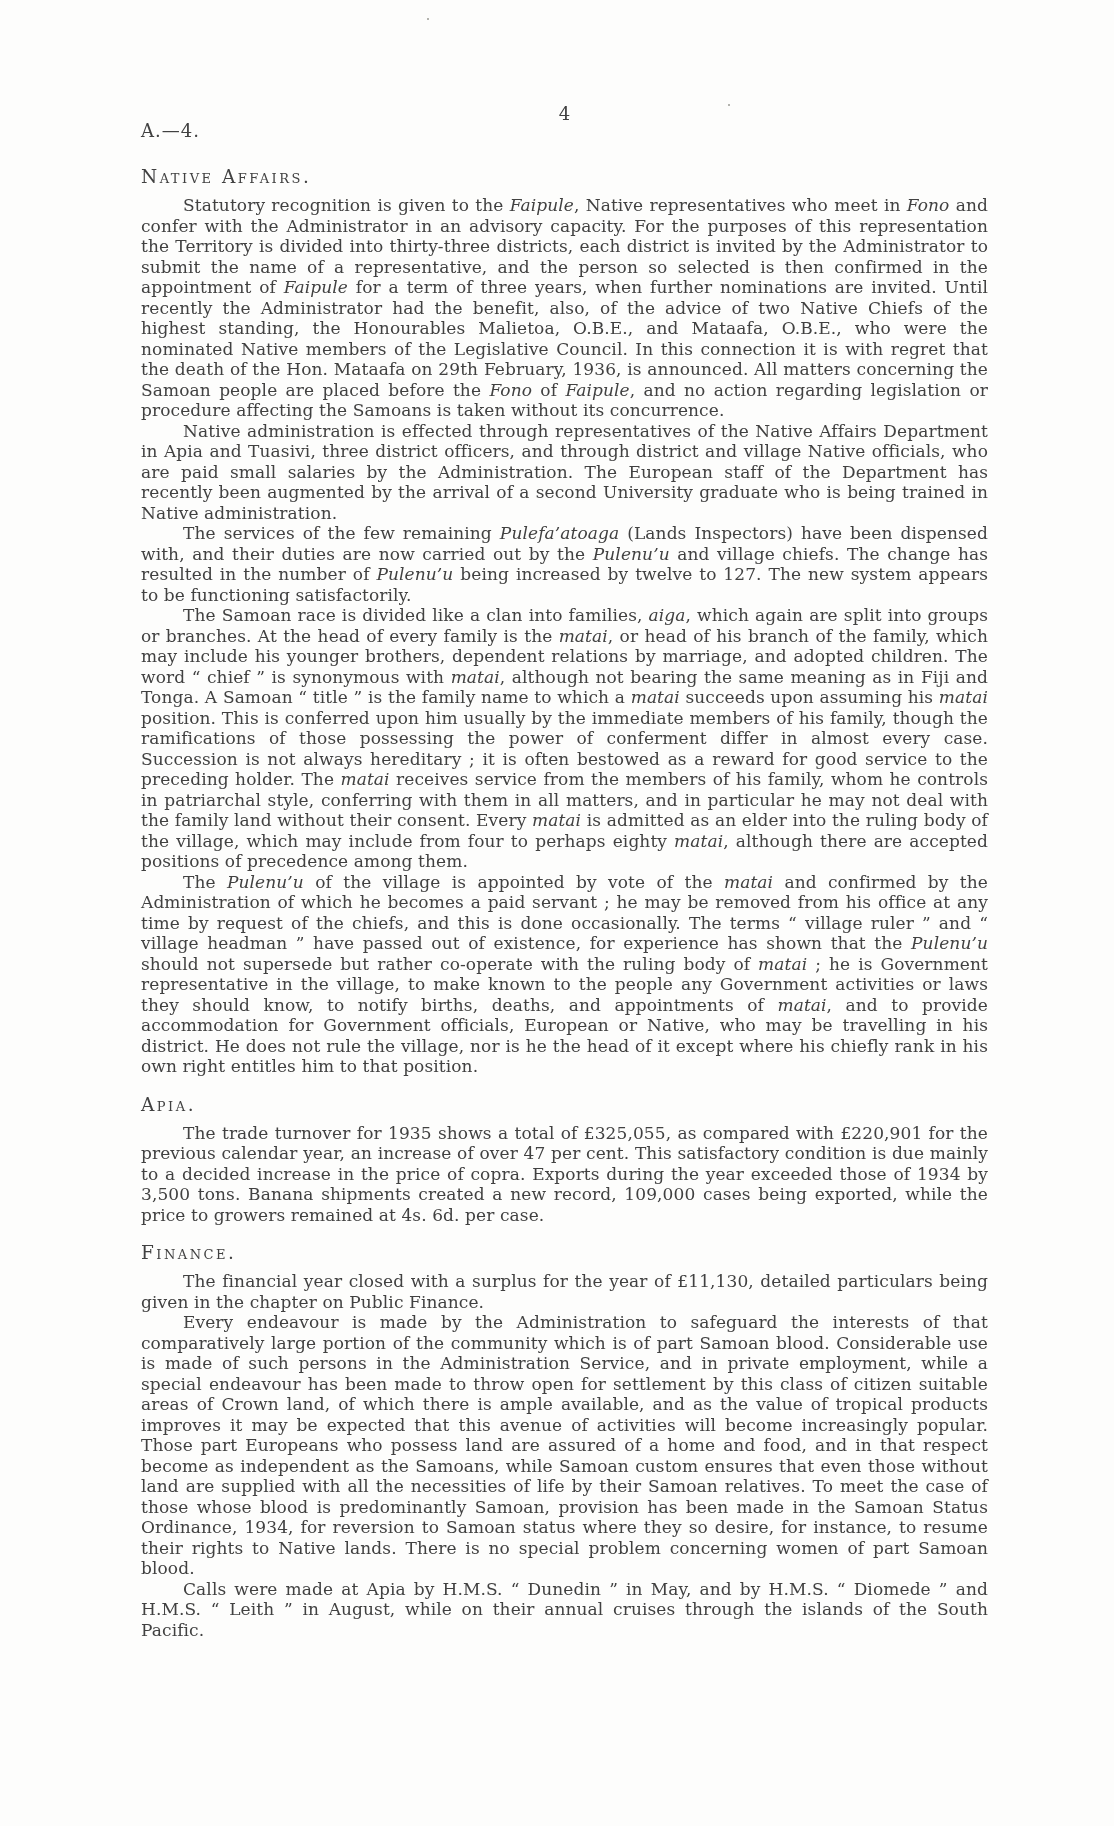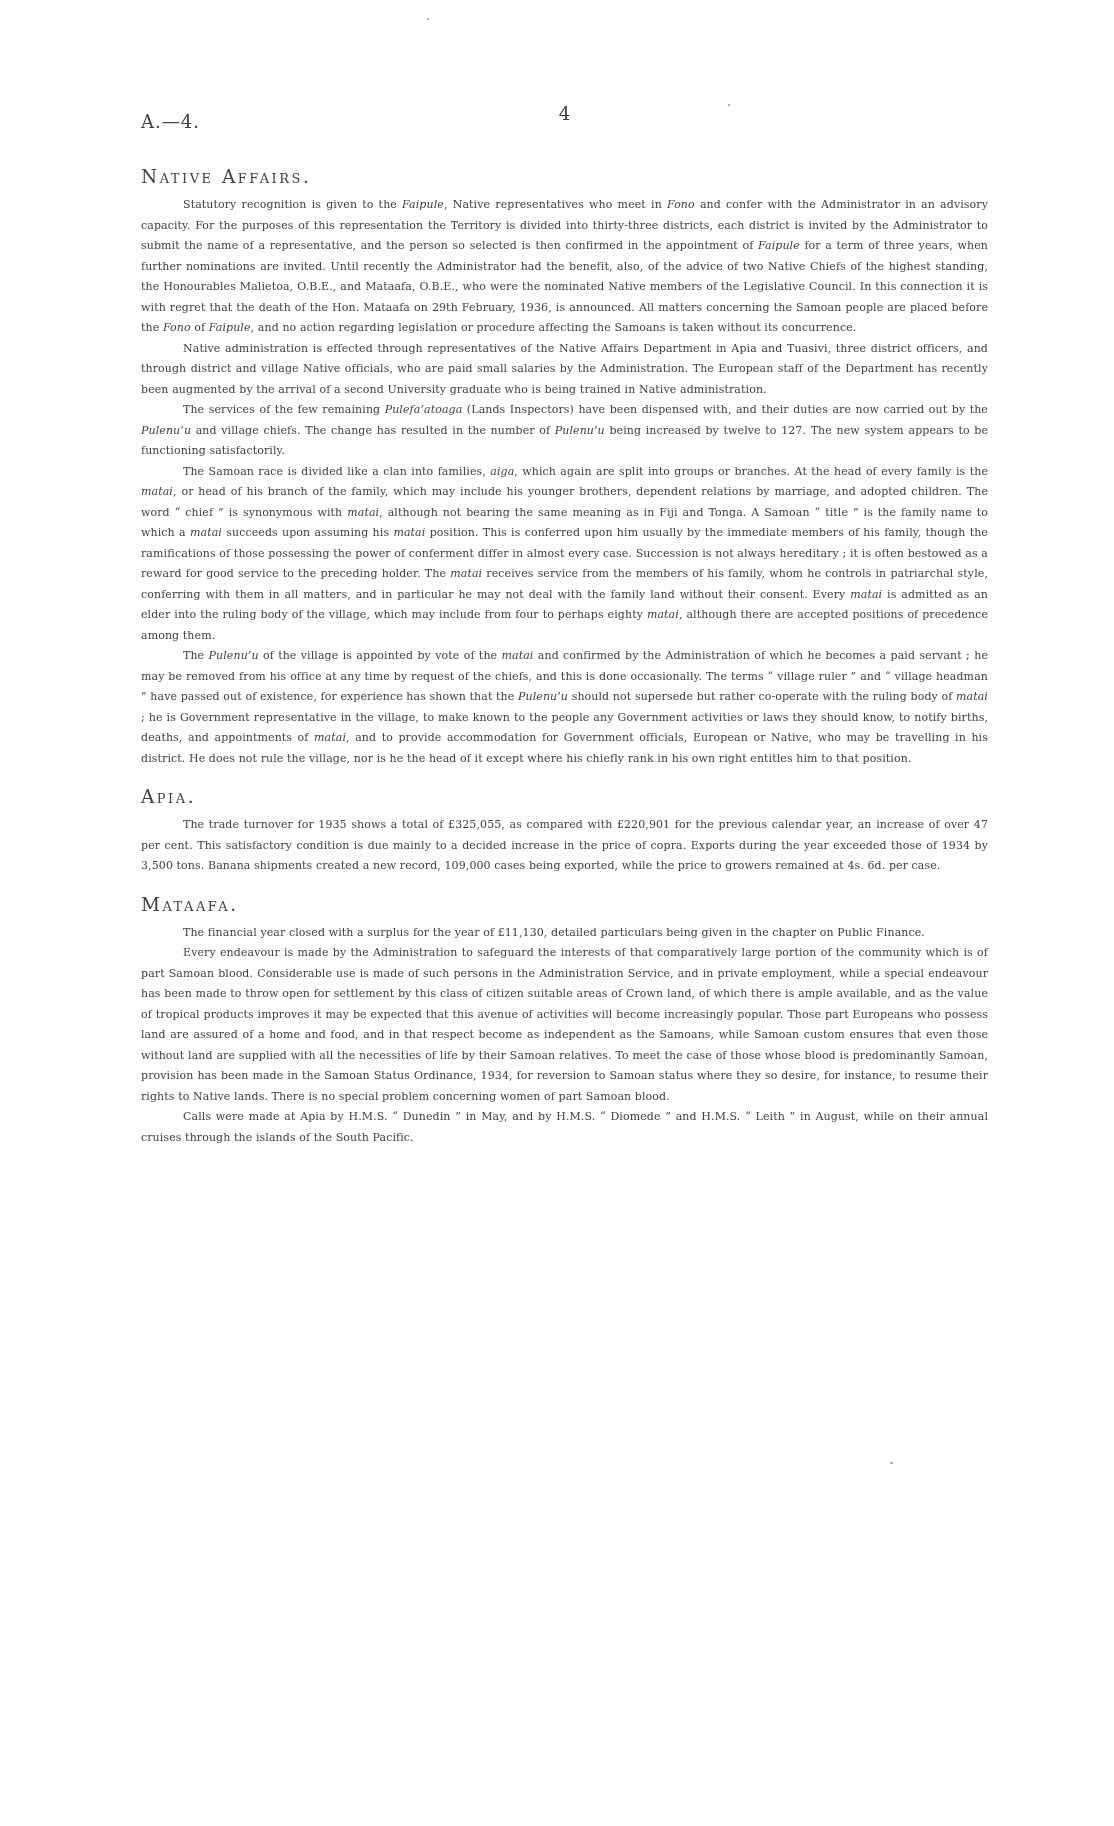--- a/index.html
+++ b/index.html
@@ -13,21 +13,21 @@
     position: relative;
     width: 1114px; height: 1826px;
     background: #fdfdfc;
     overflow: hidden;
   }
   .page-header {
     position: absolute;
     top: 103px; left: 141px; width: 847px; height: 24px;
   }
   .doc-ref {
-    position: absolute; left: 0; top: 8px;
+    position: absolute; left: 0; top: 17px;
     font-size: 18px; letter-spacing: 1px; text-align: center;
   }
   .page-num {
     position: absolute; left: 0; right: 0; top: 0;
     text-align: center; font-size: 18px;
   }
   .page-body {
     position: absolute;
     top: 166px; left: 141px; width: 847px;
   }
@@ -36,21 +36,21 @@
     font-weight: normal;
     font-variant: small-caps;
     font-size: 18.5px;
     letter-spacing: 2.5px;
     text-align: left;
     margin: 17px 0 8px 0;
   }
   section:first-child .sec-heading { margin-top: 0; }
   .para {
     margin: 0;
-    font-size: 11px;
+    font-size: 17px;
     line-height: 20.5px;
     text-align: justify;
     text-indent: 42px;
     letter-spacing: 0.1px;
   }
   .para i { font-style: italic; }
   .speck {
     position: absolute;
     background: #9a9a94;
     border-radius: 50%;
@@ -75,21 +75,21 @@
         <p class="para"><span>Native administration is effected through representatives of the Native Affairs Department in Apia and Tuasivi, three district officers, and through district and village Native officials, who are paid small salaries by the Administration.  The European staff of the Department has recently been augmented by the arrival of a second University graduate who is being trained in Native administration.</span></p>
         <p class="para"><span>The services of the few remaining </span><i>Pulefa’atoaga</i><span> (Lands Inspectors) have been dispensed with, and their duties are now carried out by the </span><i>Pulenu’u</i><span> and village chiefs.  The change has resulted in the number of </span><i>Pulenu’u</i><span> being increased by twelve to 127.  The new system appears to be functioning satisfactorily.</span></p>
         <p class="para"><span>The Samoan race is divided like a clan into families, </span><i>aiga</i><span>, which again are split into groups or branches.  At the head of every family is the </span><i>matai</i><span>, or head of his branch of the family, which may include his younger brothers, dependent relations by marriage, and adopted children.  The word “ chief ” is synonymous with </span><i>matai</i><span>, although not bearing the same meaning as in Fiji and Tonga.  A Samoan “ title ” is the family name to which a </span><i>matai</i><span> succeeds upon assuming his </span><i>matai</i><span> position.  This is conferred upon him usually by the immediate members of his family, though the ramifications of those possessing the power of conferment differ in almost every case.  Succession is not always hereditary ;  it is often bestowed as a reward for good service to the preceding holder.  The </span><i>matai</i><span> receives service from the members of his family, whom he controls in patriarchal style, conferring with them in all matters, and in particular he may not deal with the family land without their consent.  Every </span><i>matai</i><span> is admitted as an elder into the ruling body of the village, which may include from four to perhaps eighty </span><i>matai</i><span>, although there are accepted positions of precedence among them.</span></p>
         <p class="para"><span>The </span><i>Pulenu’u</i><span> of the village is appointed by vote of the </span><i>matai</i><span> and confirmed by the Administration of which he becomes a paid servant ;  he may be removed from his office at any time by request of the chiefs, and this is done occasionally.  The terms “ village ruler ” and “ village headman ” have passed out of existence, for experience has shown that the </span><i>Pulenu’u</i><span> should not supersede but rather co-operate with the ruling body of </span><i>matai</i><span> ;  he is Government representative in the village, to make known to the people any Government activities or laws they should know, to notify births, deaths, and appointments of </span><i>matai</i><span>, and to provide accommodation for Government officials, European or Native, who may be travelling in his district.  He does not rule the village, nor is he the head of it except where his chiefly rank in his own right entitles him to that position.</span></p>
       </section>
       <section>
         <h2 class="sec-heading">Apia.</h2>
         <p class="para"><span>The trade turnover for 1935 shows a total of £325,055, as compared with £220,901 for the previous calendar year, an increase of over 47 per cent.  This satisfactory condition is due mainly to a decided increase in the price of copra.  Exports during the year exceeded those of 1934 by 3,500 tons.  Banana shipments created a new record, 109,000 cases being exported, while the price to growers remained at 4s. 6d. per case.</span></p>
       </section>
       <section>
-        <h2 class="sec-heading">Mataafa.</h2>
+        <h2 class="sec-heading">Finance.</h2>
         <p class="para"><span>The financial year closed with a surplus for the year of £11,130, detailed particulars being given in the chapter on Public Finance.</span></p>
       </section>
       <section>
         <p class="para"><span>Every endeavour is made by the Administration to safeguard the interests of that comparatively large portion of the community which is of part Samoan blood.  Considerable use is made of such persons in the Administration Service, and in private employment, while a special endeavour has been made to throw open for settlement by this class of citizen suitable areas of Crown land, of which there is ample available, and as the value of tropical products improves it may be expected that this avenue of activities will become increasingly popular.  Those part Europeans who possess land are assured of a home and food, and in that respect become as independent as the Samoans, while Samoan custom ensures that even those without land are supplied with all the necessities of life by their Samoan relatives.  To meet the case of those whose blood is predominantly Samoan, provision has been made in the Samoan Status Ordinance, 1934, for reversion to Samoan status where they so desire, for instance, to resume their rights to Native lands.  There is no special problem concerning women of part Samoan blood.</span></p>
       </section>
       <section>
         <p class="para"><span>Calls were made at Apia by H.M.S. “ Dunedin ” in May, and by H.M.S. “ Diomede ” and H.M.S. “ Leith ” in August, while on their annual cruises through the islands of the South Pacific.</span></p>
       </section>
     </main>
 

